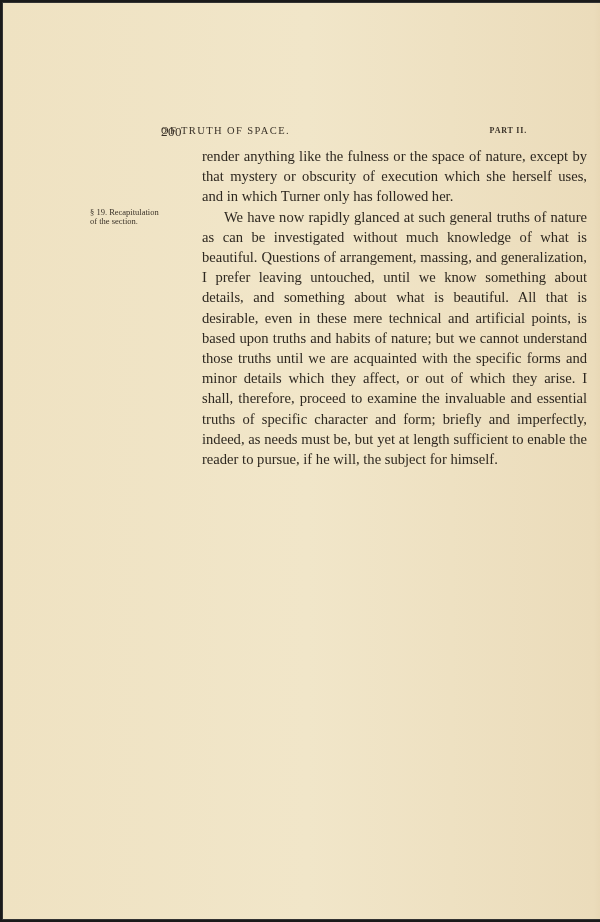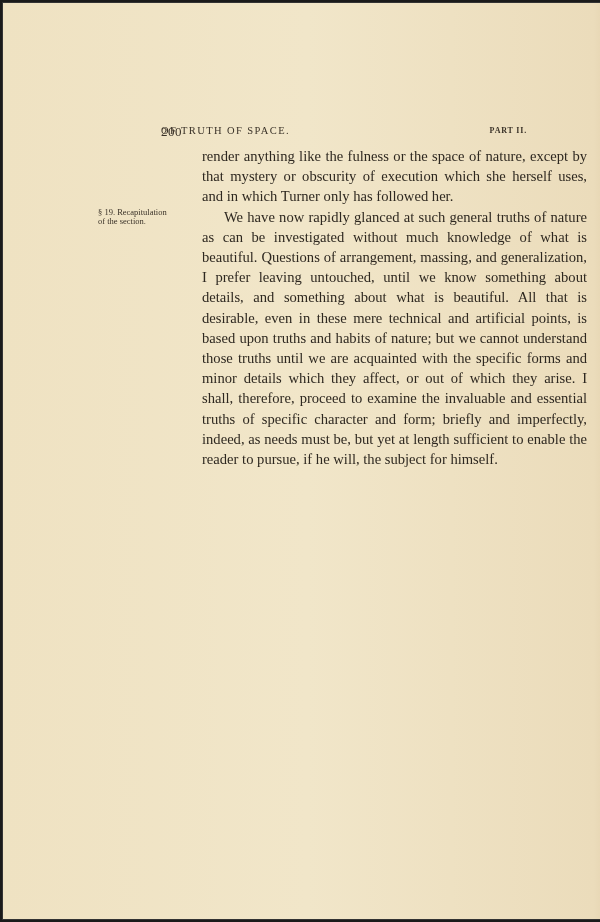--- a/index.html
+++ b/index.html
@@ -17,21 +17,21 @@
     }
     .running-head {
       position: absolute; top: 121px; left: 158px; width: 384px; height: 16px;
       font-family: "Liberation Serif", serif; color: #3a3228;
     }
     .folio { position: absolute; left: 0; top: 0; font-size: 13px; letter-spacing: 0.5px; }
     .head-title { position: absolute; left: 0; right: 0; top: 1px; text-align: left; font-size: 10.5px; letter-spacing: 1.4px; }
     .part { position: absolute; right: 18px; top: 2px; font-size: 8px; letter-spacing: 0.8px; font-weight: bold; }
     .margin-note {
       position: absolute; left: 87px; top: 205px; width: 72px;
-      font-family: "Liberation Serif", serif; font-size: 8.5px; line-height: 9px; color: #3a3228; margin-left: 8px;
+      font-family: "Liberation Serif", serif; font-size: 8.5px; line-height: 9px; color: #3a3228;
     }
     .body-text {
       position: absolute; left: 158px; top: 143px; width: 385px;
       font-family: "Liberation Serif", serif; font-size: 14.6px; line-height: 20.2px;
       color: #2e2820; text-align: justify; margin-left: 41px;
     }
     .body-text p { margin: 0; }
     .body-text p.indent { text-indent: 22px; }
   </style>
 </head>

